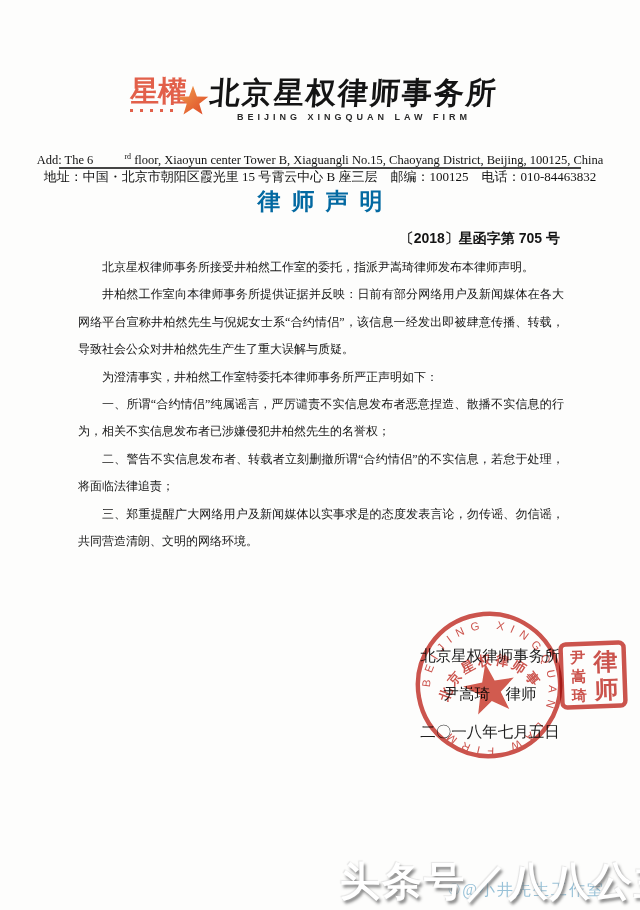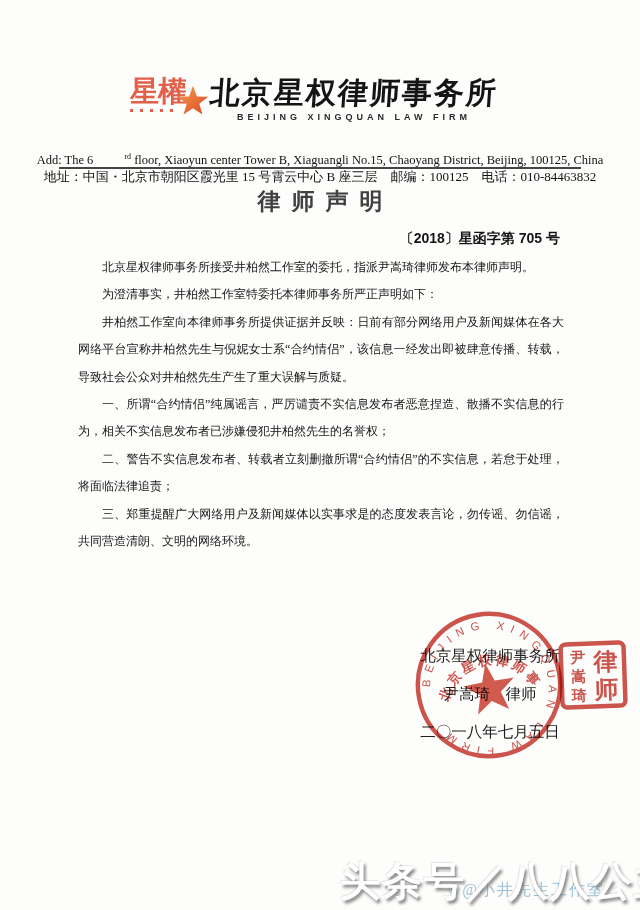--- a/index.html
+++ b/index.html
@@ -51,21 +51,21 @@
   }
   .addr-en sup{font-size:8px;margin-left:31px;}
   .head-rule{
     position:absolute;top:167px;left:59px;width:522px;height:2px;
     background:#454545;
   }
 
   
   .doc-title{
     position:absolute;top:186px;left:0;right:0;text-align:center;
-    font-size:23px;font-weight:bold;letter-spacing:11px;color:#404040;
+    font-size:23px;font-weight:bold;letter-spacing:11px;color:#0369a1;
     text-indent:11px;
   }
   .doc-number{
     position:absolute;top:230px;right:80px;
     font-family:"Liberation Sans","DejaVu Sans",sans-serif;
     font-size:14px;font-weight:bold;color:#141414;margin-left:11px;
   }
 
   
   .body-text{
@@ -134,22 +134,22 @@
 
   <div class="addr-zh">地址：中国・北京市朝阳区霞光里 15 号霄云中心 B 座三层　邮编：100125　电话：010-84463832</div>
   <div class="addr-en"><span>Add: The 6</span><sup>rd</sup><span> floor, Xiaoyun center Tower B, Xiaguangli No.15, Chaoyang District, Beijing, 100125, China</span></div>
   <div class="head-rule"></div>
 
   <div class="doc-title">律师声明</div>
   <div class="doc-number">〔2018〕星函字第 705 号</div>
 
   <div class="body-text">
     <p>北京星权律师事务所接受井柏然工作室的委托，指派尹嵩琦律师发布本律师声明。</p>
+    <p>井柏然工作室向本律师事务所提供证据并反映：日前有部分网络用户及新闻媒体在各大网络平台宣称井柏然先生与倪妮女士系“合约情侣”，该信息一经发出即被肆意传播、转载，导致社会公众对井柏然先生产生了重大误解与质疑。</p>
     <p>为澄清事实，井柏然工作室特委托本律师事务所严正声明如下：</p>
-    <p>井柏然工作室向本律师事务所提供证据并反映：日前有部分网络用户及新闻媒体在各大网络平台宣称井柏然先生与倪妮女士系“合约情侣”，该信息一经发出即被肆意传播、转载，导致社会公众对井柏然先生产生了重大误解与质疑。</p>
     <p>一、所谓“合约情侣”纯属谣言，严厉谴责不实信息发布者恶意捏造、散播不实信息的行为，相关不实信息发布者已涉嫌侵犯井柏然先生的名誉权；</p>
     <p>二、警告不实信息发布者、转载者立刻删撤所谓“合约情侣”的不实信息，若怠于处理，将面临法律追责；</p>
     <p>三、郑重提醒广大网络用户及新闻媒体以实事求是的态度发表言论，勿传谣、勿信谣，共同营造清朗、文明的网络环境。</p>
   </div>
 
   <div class="sign-block">
     <div class="line">北京星权律师事务所</div>
     <div class="line">尹嵩琦　律师</div>
     <div class="line">二〇一八年七月五日</div>
   </div>

